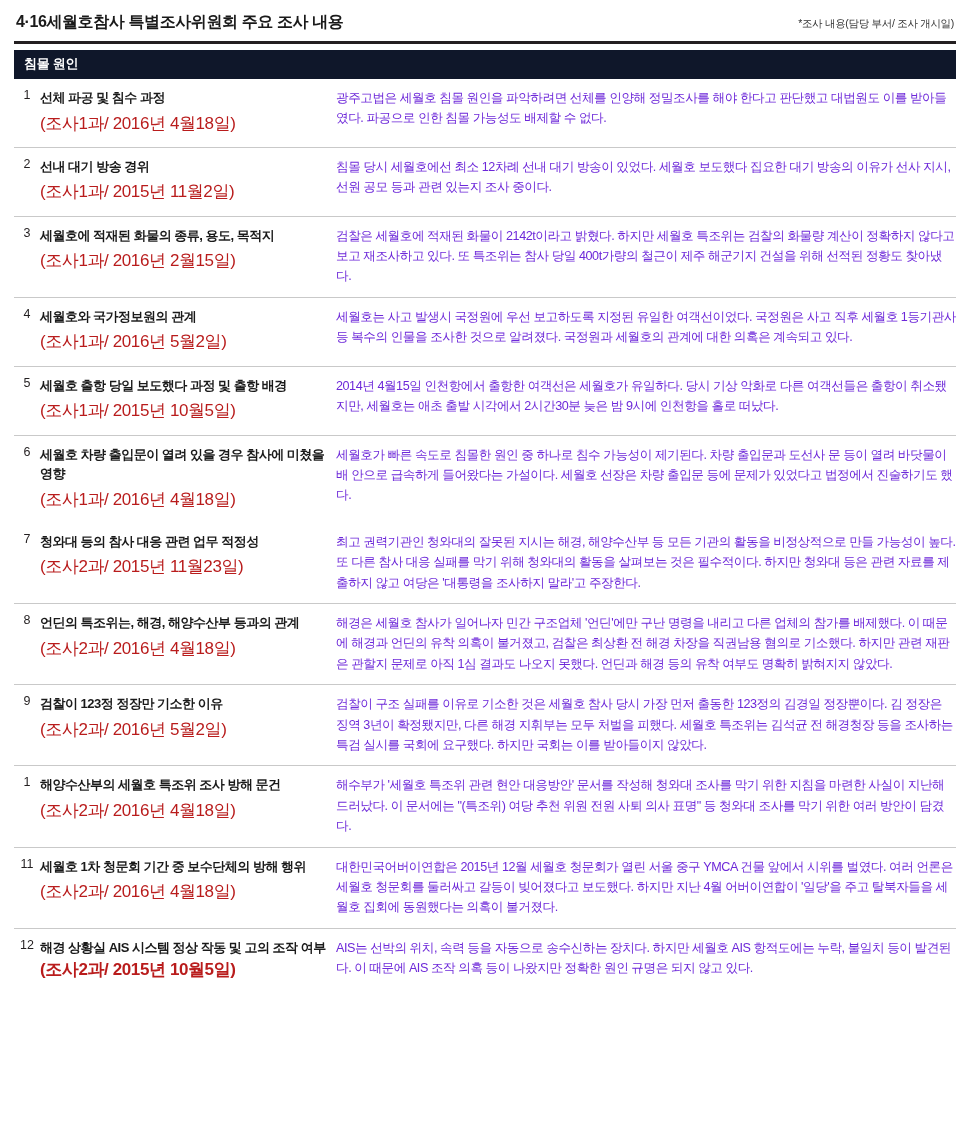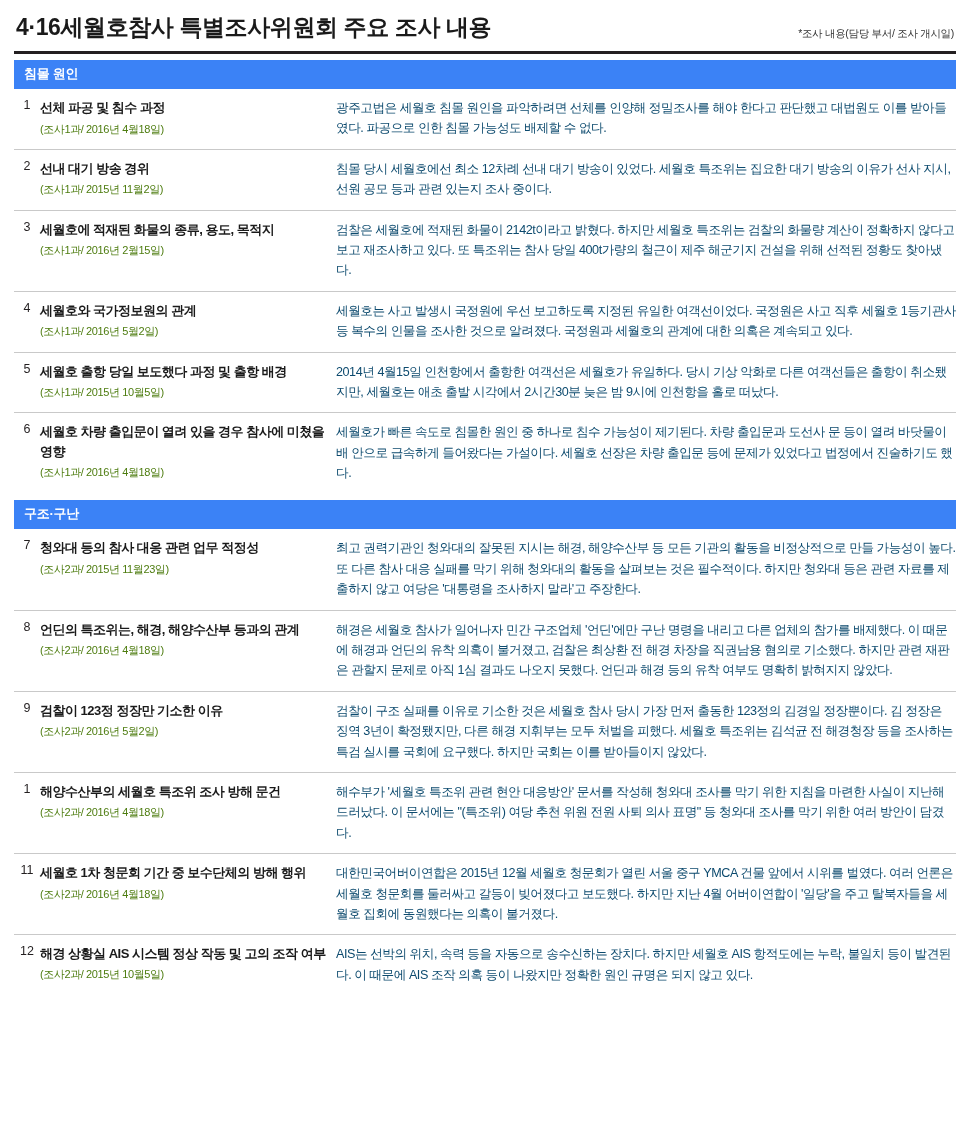--- a/index.html
+++ b/index.html
@@ -20,34 +20,34 @@
   }
   
   .doc-header {
     display: flex;
     align-items: flex-end;
     justify-content: space-between;
     padding: 2px 2px 8px 2px;
     border-bottom: 3px solid #231f20;
   }
   .doc-title {
-    font-size: 23px;
+    font-size: 16px;
     font-weight: bold;
     letter-spacing: -0.4px;
     color: #1a1a1a;
   }
   .doc-note {
     font-size: 10.5px;
     color: #333;
     letter-spacing: -0.3px;
     padding-bottom: 2px;
   }
   
   .section-bar {
-    background: #3b82f6;
+    background: #0f172a;
     color: #ffffff;
     font-size: 13px;
     font-weight: bold;
     letter-spacing: -0.3px;
     padding: 5px 10px 6px 10px;
     margin-top: 7px;
   }
   .section-bar.first { margin-top: 6px; }
   table.rows {
     width: 100%;
@@ -77,32 +77,32 @@
     padding-right: 4px;
   }
   .subj-title {
     font-size: 13px;
     font-weight: bold;
     letter-spacing: -0.5px;
     line-height: 1.5;
     color: #1a1a1a;
   }
   .subj-meta {
-    font-size: 11px;
+    font-size: 17px;
     letter-spacing: -0.4px;
     line-height: 1.55;
-    color: #4d7c0f;
+    color: #b91c1c;
     margin-top: 3px;
   }
-  .subj-meta.inline { display: inline; margin-top: 16px; font-weight: normal; }
+  .subj-meta.inline { display: inline; margin-top: 16px; font-weight: bold; }
   .detail-text {
     font-size: 12.6px;
     line-height: 1.62;
     letter-spacing: -0.45px;
-    color: #0c4a6e;
+    color: #6d28d9;
     text-align: left;
   }
   .spacer-bottom { height: 8px; }
 </style>
 </head>
 <body>
 
 <div class="page">
 
   <div class="doc-header">
@@ -123,21 +123,21 @@
           <div class="detail-text">광주고법은 세월호 침몰 원인을 파악하려면 선체를 인양해 정밀조사를 해야 한다고 판단했고 대법원도 이를 받아들였다. 파공으로 인한 침몰 가능성도 배제할 수 없다.</div>
         </td>
       </tr>
       <tr class="row">
         <td class="num">2</td>
         <td class="subject">
           <div class="subj-title">선내 대기 방송 경위</div>
           <div class="subj-meta">(조사1과/ 2015년 11월2일)</div>
         </td>
         <td class="detail">
-          <div class="detail-text">침몰 당시 세월호에선 최소 12차례 선내 대기 방송이 있었다. 세월호 특조위는 집요한 대기 방송의 이유가 선사 지시, 선원 공모 등과 관련 있는지 조사 중이다.</div>
+          <div class="detail-text">침몰 당시 세월호에선 최소 12차례 선내 대기 방송이 있었다. 세월호 보도했다 집요한 대기 방송의 이유가 선사 지시, 선원 공모 등과 관련 있는지 조사 중이다.</div>
         </td>
       </tr>
       <tr class="row">
         <td class="num">3</td>
         <td class="subject">
           <div class="subj-title">세월호에 적재된 화물의 종류, 용도, 목적지</div>
           <div class="subj-meta">(조사1과/ 2016년 2월15일)</div>
         </td>
         <td class="detail">
           <div class="detail-text">검찰은 세월호에 적재된 화물이 2142t이라고 밝혔다. 하지만 세월호 특조위는 검찰의 화물량 계산이 정확하지 않다고 보고 재조사하고 있다. 또 특조위는 참사 당일 400t가량의 철근이 제주 해군기지 건설을 위해 선적된 정황도 찾아냈다.</div>
@@ -169,21 +169,20 @@
           <div class="subj-title">세월호 차량 출입문이 열려 있을 경우 참사에 미쳤을 영향</div>
           <div class="subj-meta">(조사1과/ 2016년 4월18일)</div>
         </td>
         <td class="detail">
           <div class="detail-text">세월호가 빠른 속도로 침몰한 원인 중 하나로 침수 가능성이 제기된다. 차량 출입문과 도선사 문 등이 열려 바닷물이 배 안으로 급속하게 들어왔다는 가설이다. 세월호 선장은 차량 출입문 등에 문제가 있었다고 법정에서 진술하기도 했다.</div>
         </td>
       </tr>
     </tbody>
   </table>
 
-  <div class="section-bar">구조·구난</div>
   <table class="rows">
     <tbody>
       <tr class="row">
         <td class="num">7</td>
         <td class="subject">
           <div class="subj-title">청와대 등의 참사 대응 관련 업무 적정성</div>
           <div class="subj-meta">(조사2과/ 2015년 11월23일)</div>
         </td>
         <td class="detail">
           <div class="detail-text">최고 권력기관인 청와대의 잘못된 지시는 해경, 해양수산부 등 모든 기관의 활동을 비정상적으로 만들 가능성이 높다. 또 다른 참사 대응 실패를 막기 위해 청와대의 활동을 살펴보는 것은 필수적이다. 하지만 청와대 등은 관련 자료를 제출하지 않고 여당은 '대통령을 조사하지 말라'고 주장한다.</div>

